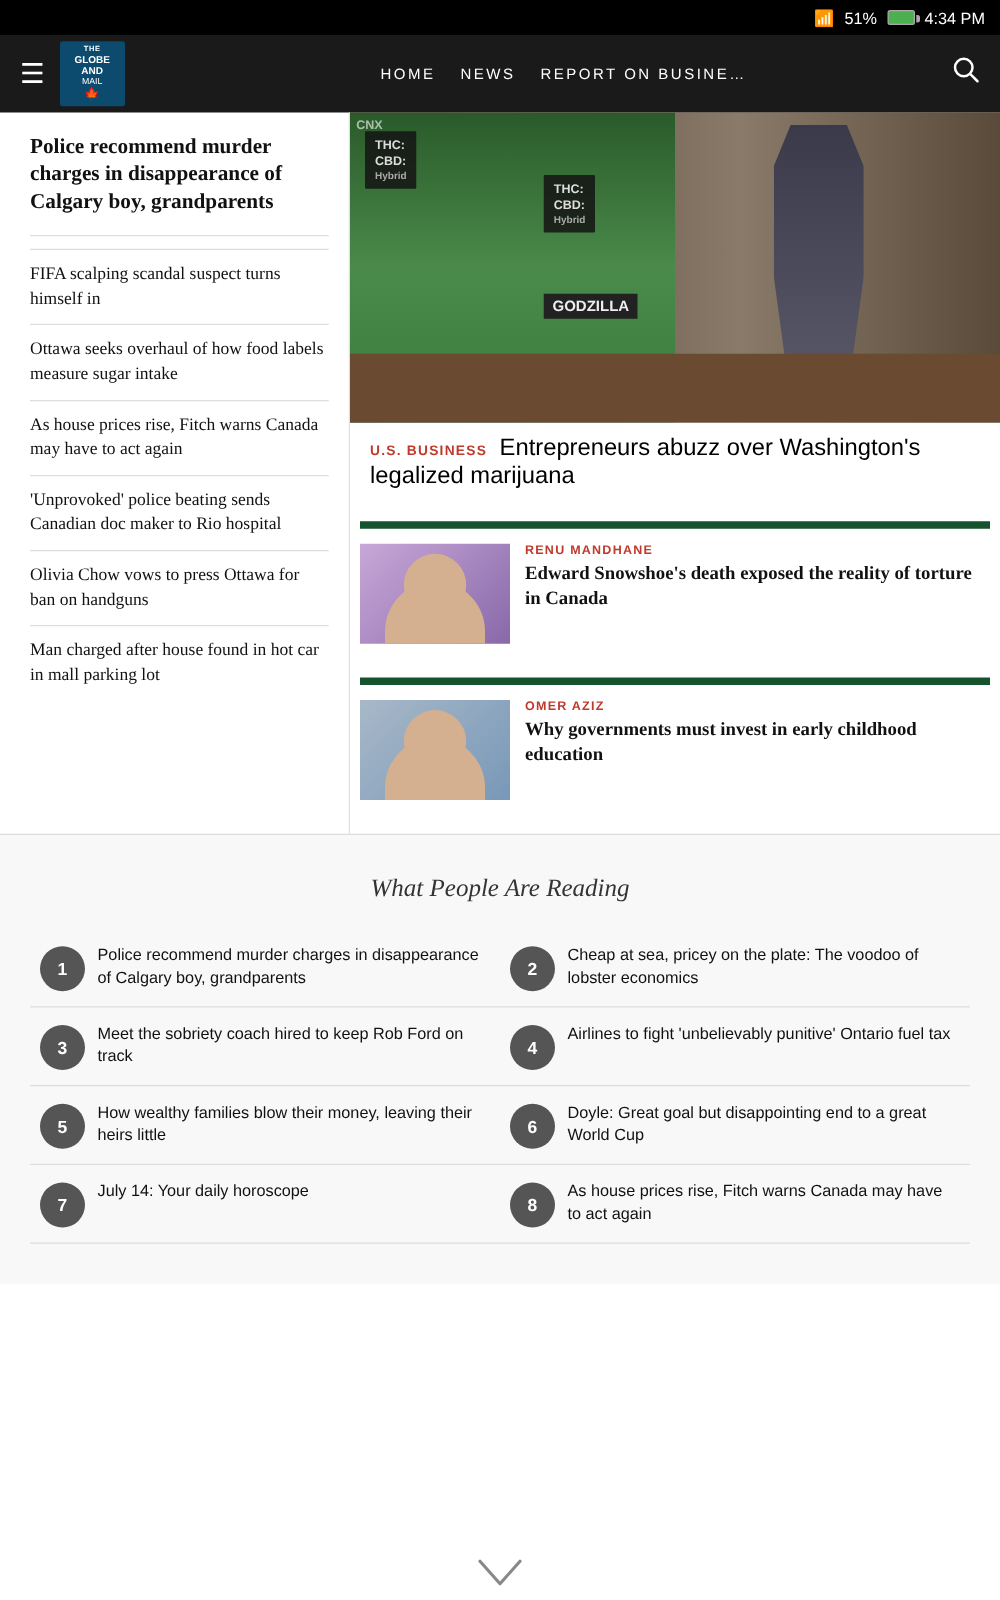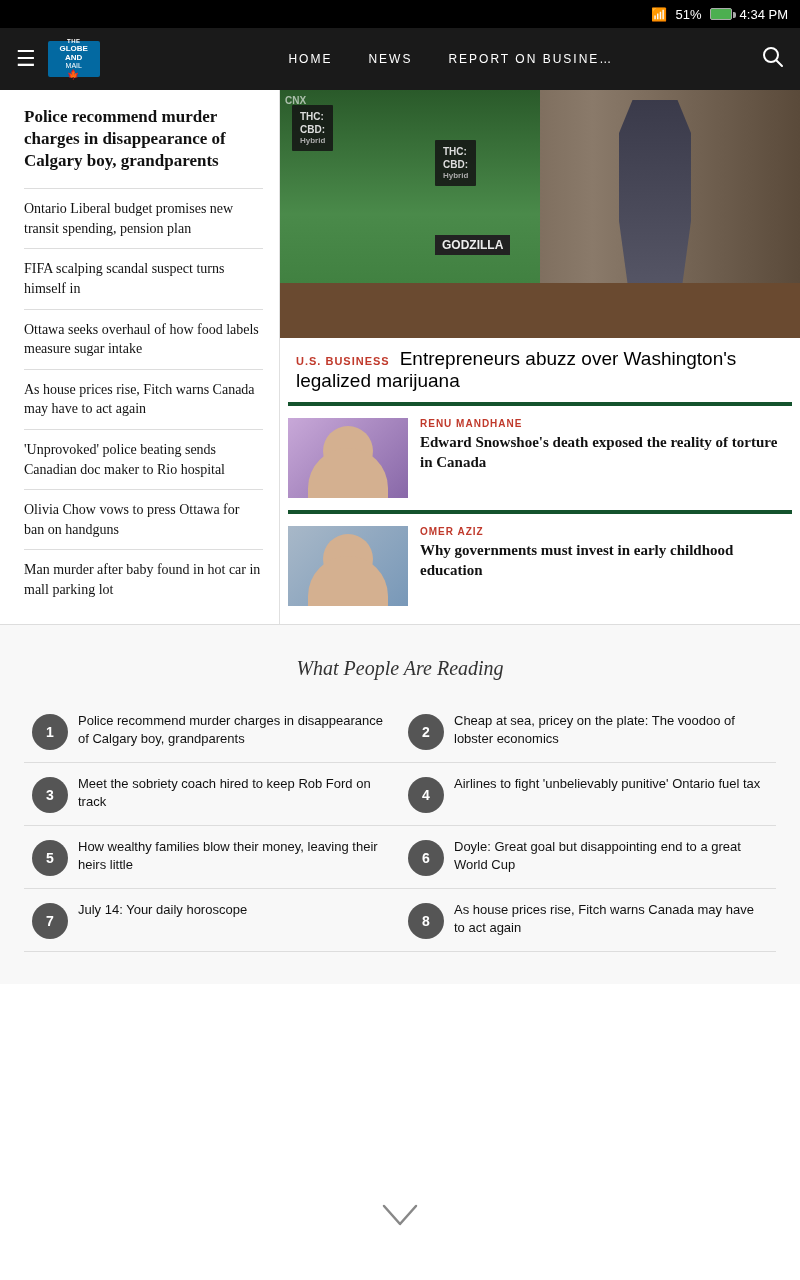--- a/index.html
+++ b/index.html
@@ -26,32 +26,32 @@
       background: #1a1a1a;
       display: flex;
       align-items: center;
       justify-content: space-between;
       padding: 6px 16px;
       height: 62px;
     }
     .header-left { display: flex; align-items: center; gap: 12px; }
     .hamburger { color: #fff; font-size: 22px; cursor: pointer; }
     .logo {
-      width: 52px; height: 36px;
-      background: #0369a1;
+      width: 52px; height: 52px;
+      background: #0c4a6e;
       display: flex; flex-direction: column; align-items: center; justify-content: center;
       border-radius: 2px;
       padding: 3px;
     }
     .logo-top { color: #fff; font-size: 6px; font-weight: bold; font-family: Arial; letter-spacing: 0.5px; text-align: center; line-height: 1.2; }
     .logo-main { color: #fff; font-size: 8px; font-weight: bold; font-family: Arial; text-align: center; line-height: 1.1; }
     .logo-mail { color: #fff; font-size: 7px; font-family: Arial; text-align: center; }
     .logo-leaf { color: #fff; font-size: 10px; }
 
-    .nav-center { display: flex; gap: 36px; margin-left: 40px; }
+    .nav-center { display: flex; gap: 20px; margin-left: 40px; }
     .nav-item { color: #fff; font-family: Arial, sans-serif; font-size: 12px; letter-spacing: 2px; text-transform: uppercase; cursor: pointer; text-decoration: none; }
     .nav-item.active { color: #fff; }
     .search-icon-btn { color: #fff; font-size: 20px; cursor: pointer; }
 
     
     .main-layout { display: flex; width: 100%; }
 
     
     .sidebar {
       width: 280px;
@@ -97,24 +97,24 @@
       font-family: Arial, sans-serif;
       font-size: 19px;
       display: inline;
       margin-left: 6px;
     }
 
     
     .opinion-list { padding: 0; }
     .opinion-item {
       display: flex;
-      border-top: 4px solid #14532d;
+      border-top: 6px solid #14532d;
       padding: 12px 0;
       align-items: stretch;
-      margin: 0 8px;
+      margin: 15px 8px;
     }
     .opinion-thumb {
       width: 120px; min-width: 120px; height: 80px;
       overflow: hidden;
       margin-right: 12px;
       background: #ccc;
     }
     .thumb-renu { background: linear-gradient(135deg, #c8a8d8, #8868a8); }
     .thumb-konrad { background: linear-gradient(135deg, #8898b8, #6878a8); }
     .thumb-omer { background: linear-gradient(135deg, #a8b8c8, #7898b8); }
@@ -289,33 +289,32 @@
       <line x1="14.5" y1="14.5" x2="20" y2="20" stroke="white" stroke-width="2" stroke-linecap="round"></line>
     </svg>
   </div>
 </div>
 
 <div class="main-layout">
 
   <div class="sidebar">
     <div class="sidebar-headline">Police recommend murder charges in disappearance of Calgary boy, grandparents</div>
     <hr class="sidebar-divider">
-    <div class="sidebar-item">Ontario Liberal budget promises new transit spending, pension plan</div>
     <hr class="sidebar-divider">
     <div class="sidebar-item">FIFA scalping scandal suspect turns himself in</div>
     <hr class="sidebar-divider">
     <div class="sidebar-item">Ottawa seeks overhaul of how food labels measure sugar intake</div>
     <hr class="sidebar-divider">
     <div class="sidebar-item">As house prices rise, Fitch warns Canada may have to act again</div>
     <hr class="sidebar-divider">
     <div class="sidebar-item">'Unprovoked' police beating sends Canadian doc maker to Rio hospital</div>
     <hr class="sidebar-divider">
     <div class="sidebar-item">Olivia Chow vows to press Ottawa for ban on handguns</div>
     <hr class="sidebar-divider">
-    <div class="sidebar-item">Man murder after baby found in hot car in mall parking lot</div>
+    <div class="sidebar-item">Man charged after house found in hot car in mall parking lot</div>
   </div>
 
   <div class="content-area">
 
     <div class="featured-img-wrapper">
       <div class="fi-bg"></div>
       <div class="fi-shelf"></div>
       <div class="fi-sign1">
         <div>THC:</div>
         <div>CBD:</div>

